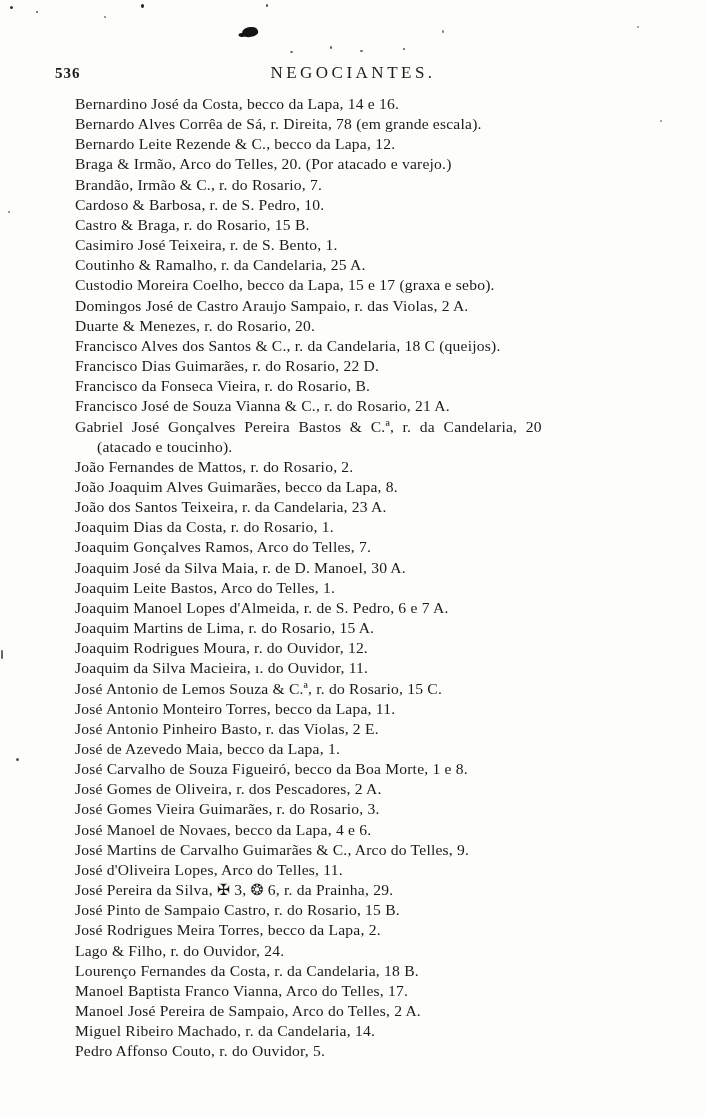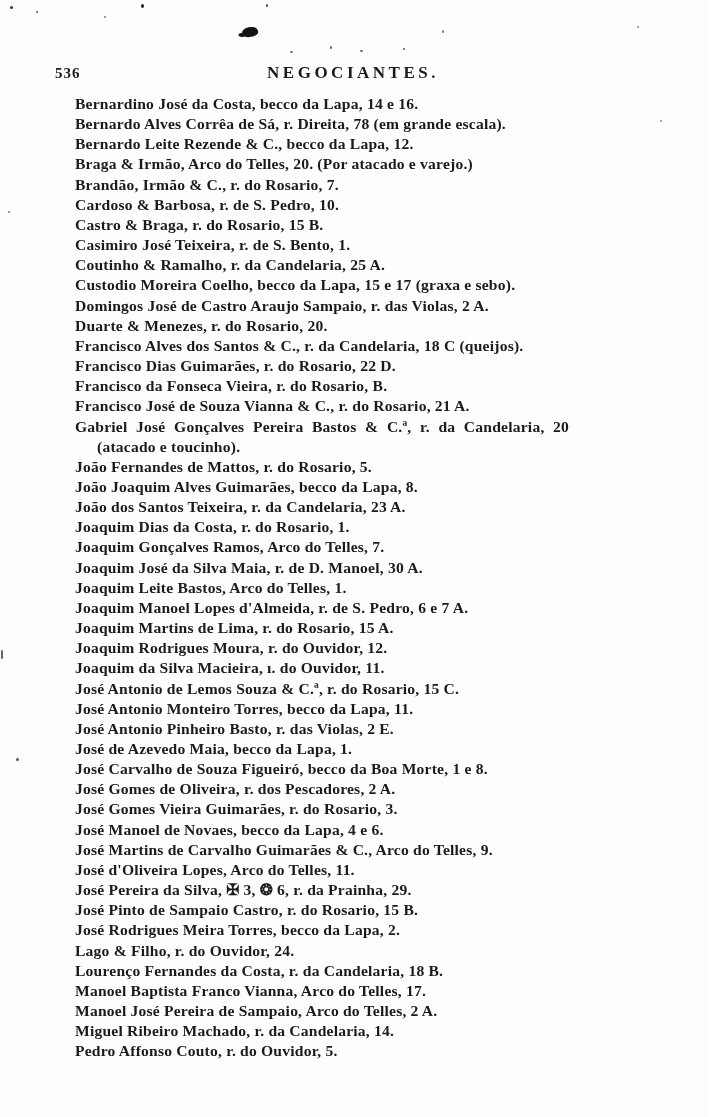--- a/index.html
+++ b/index.html
@@ -20,42 +20,42 @@
     position:absolute;top:63px;left:55px;right:55px;
     height:22px;
   }
   .page-number{
     position:absolute;left:0;top:2px;
     font-size:15px;font-weight:700;letter-spacing:1px;
   }
   .header-title{
     position:absolute;left:0;right:0;top:0;
     text-align:center;
-    font-size:17px;font-weight:700;letter-spacing:3.5px;
+    font-size:17px;font-weight:400;letter-spacing:3.5px;
   }
   
   .ornament{
     position:absolute;left:242px;top:27px;
     width:16px;height:10px;
     background:#141414;
     border-radius:60% 70% 45% 65%;
     transform:rotate(-14deg);
   }
   .ornament:after{
     content:"";position:absolute;left:-4px;top:4px;
     width:7px;height:4px;background:#141414;
     border-radius:50%;transform:rotate(18deg);
   }
   
   .entries{
     position:absolute;top:94px;left:75px;width:578px;
   }
   .entries p.entry{
     margin:0;padding:0;
-    font-size:15.6px;font-weight:700;
+    font-size:15.6px;font-weight:400;
     line-height:20.15px;
     letter-spacing:0.2px;
     white-space:normal;
   }
   .entries p.entry:nth-child(17){word-spacing:4.5px;}
   .continuation{display:block;padding-left:22px;word-spacing:normal;}
   
   .speck{position:absolute;background:#555;border-radius:50%;}
   .s1{left:10px;top:6px;width:3px;height:3px;background:#333;}
   .s2{left:36px;top:11px;width:2px;height:2px;}
@@ -96,21 +96,21 @@
       <p class="entry">Casimiro José Teixeira, r. de S. Bento, 1.</p>
       <p class="entry">Coutinho &amp; Ramalho, r. da Candelaria, 25 A.</p>
       <p class="entry">Custodio Moreira Coelho, becco da Lapa, 15 e 17 (graxa e sebo).</p>
       <p class="entry">Domingos José de Castro Araujo Sampaio, r. das Violas, 2 A.</p>
       <p class="entry">Duarte &amp; Menezes, r. do Rosario, 20.</p>
       <p class="entry">Francisco Alves dos Santos &amp; C., r. da Candelaria, 18 C (queijos).</p>
       <p class="entry">Francisco Dias Guimarães, r. do Rosario, 22 D.</p>
       <p class="entry">Francisco da Fonseca Vieira, r. do Rosario, B.</p>
       <p class="entry">Francisco José de Souza Vianna &amp; C., r. do Rosario, 21 A.</p>
       <p class="entry">Gabriel José Gonçalves Pereira Bastos &amp; C.ª, r. da Candelaria, 20<span class="continuation">(atacado e toucinho).</span></p>
-      <p class="entry">João Fernandes de Mattos, r. do Rosario, 5.</p>
+      <p class="entry">João Fernandes de Mattos, r. do Rosario, 2.</p>
       <p class="entry">João Joaquim Alves Guimarães, becco da Lapa, 8.</p>
       <p class="entry">João dos Santos Teixeira, r. da Candelaria, 23 A.</p>
       <p class="entry">Joaquim Dias da Costa, r. do Rosario, 1.</p>
       <p class="entry">Joaquim Gonçalves Ramos, Arco do Telles, 7.</p>
       <p class="entry">Joaquim José da Silva Maia, r. de D. Manoel, 30 A.</p>
       <p class="entry">Joaquim Leite Bastos, Arco do Telles, 1.</p>
       <p class="entry">Joaquim Manoel Lopes d'Almeida, r. de S. Pedro, 6 e 7 A.</p>
       <p class="entry">Joaquim Martins de Lima, r. do Rosario, 15 A.</p>
       <p class="entry">Joaquim Rodrigues Moura, r. do Ouvidor, 12.</p>
       <p class="entry">Joaquim da Silva Macieira, ı. do Ouvidor, 11.</p>

